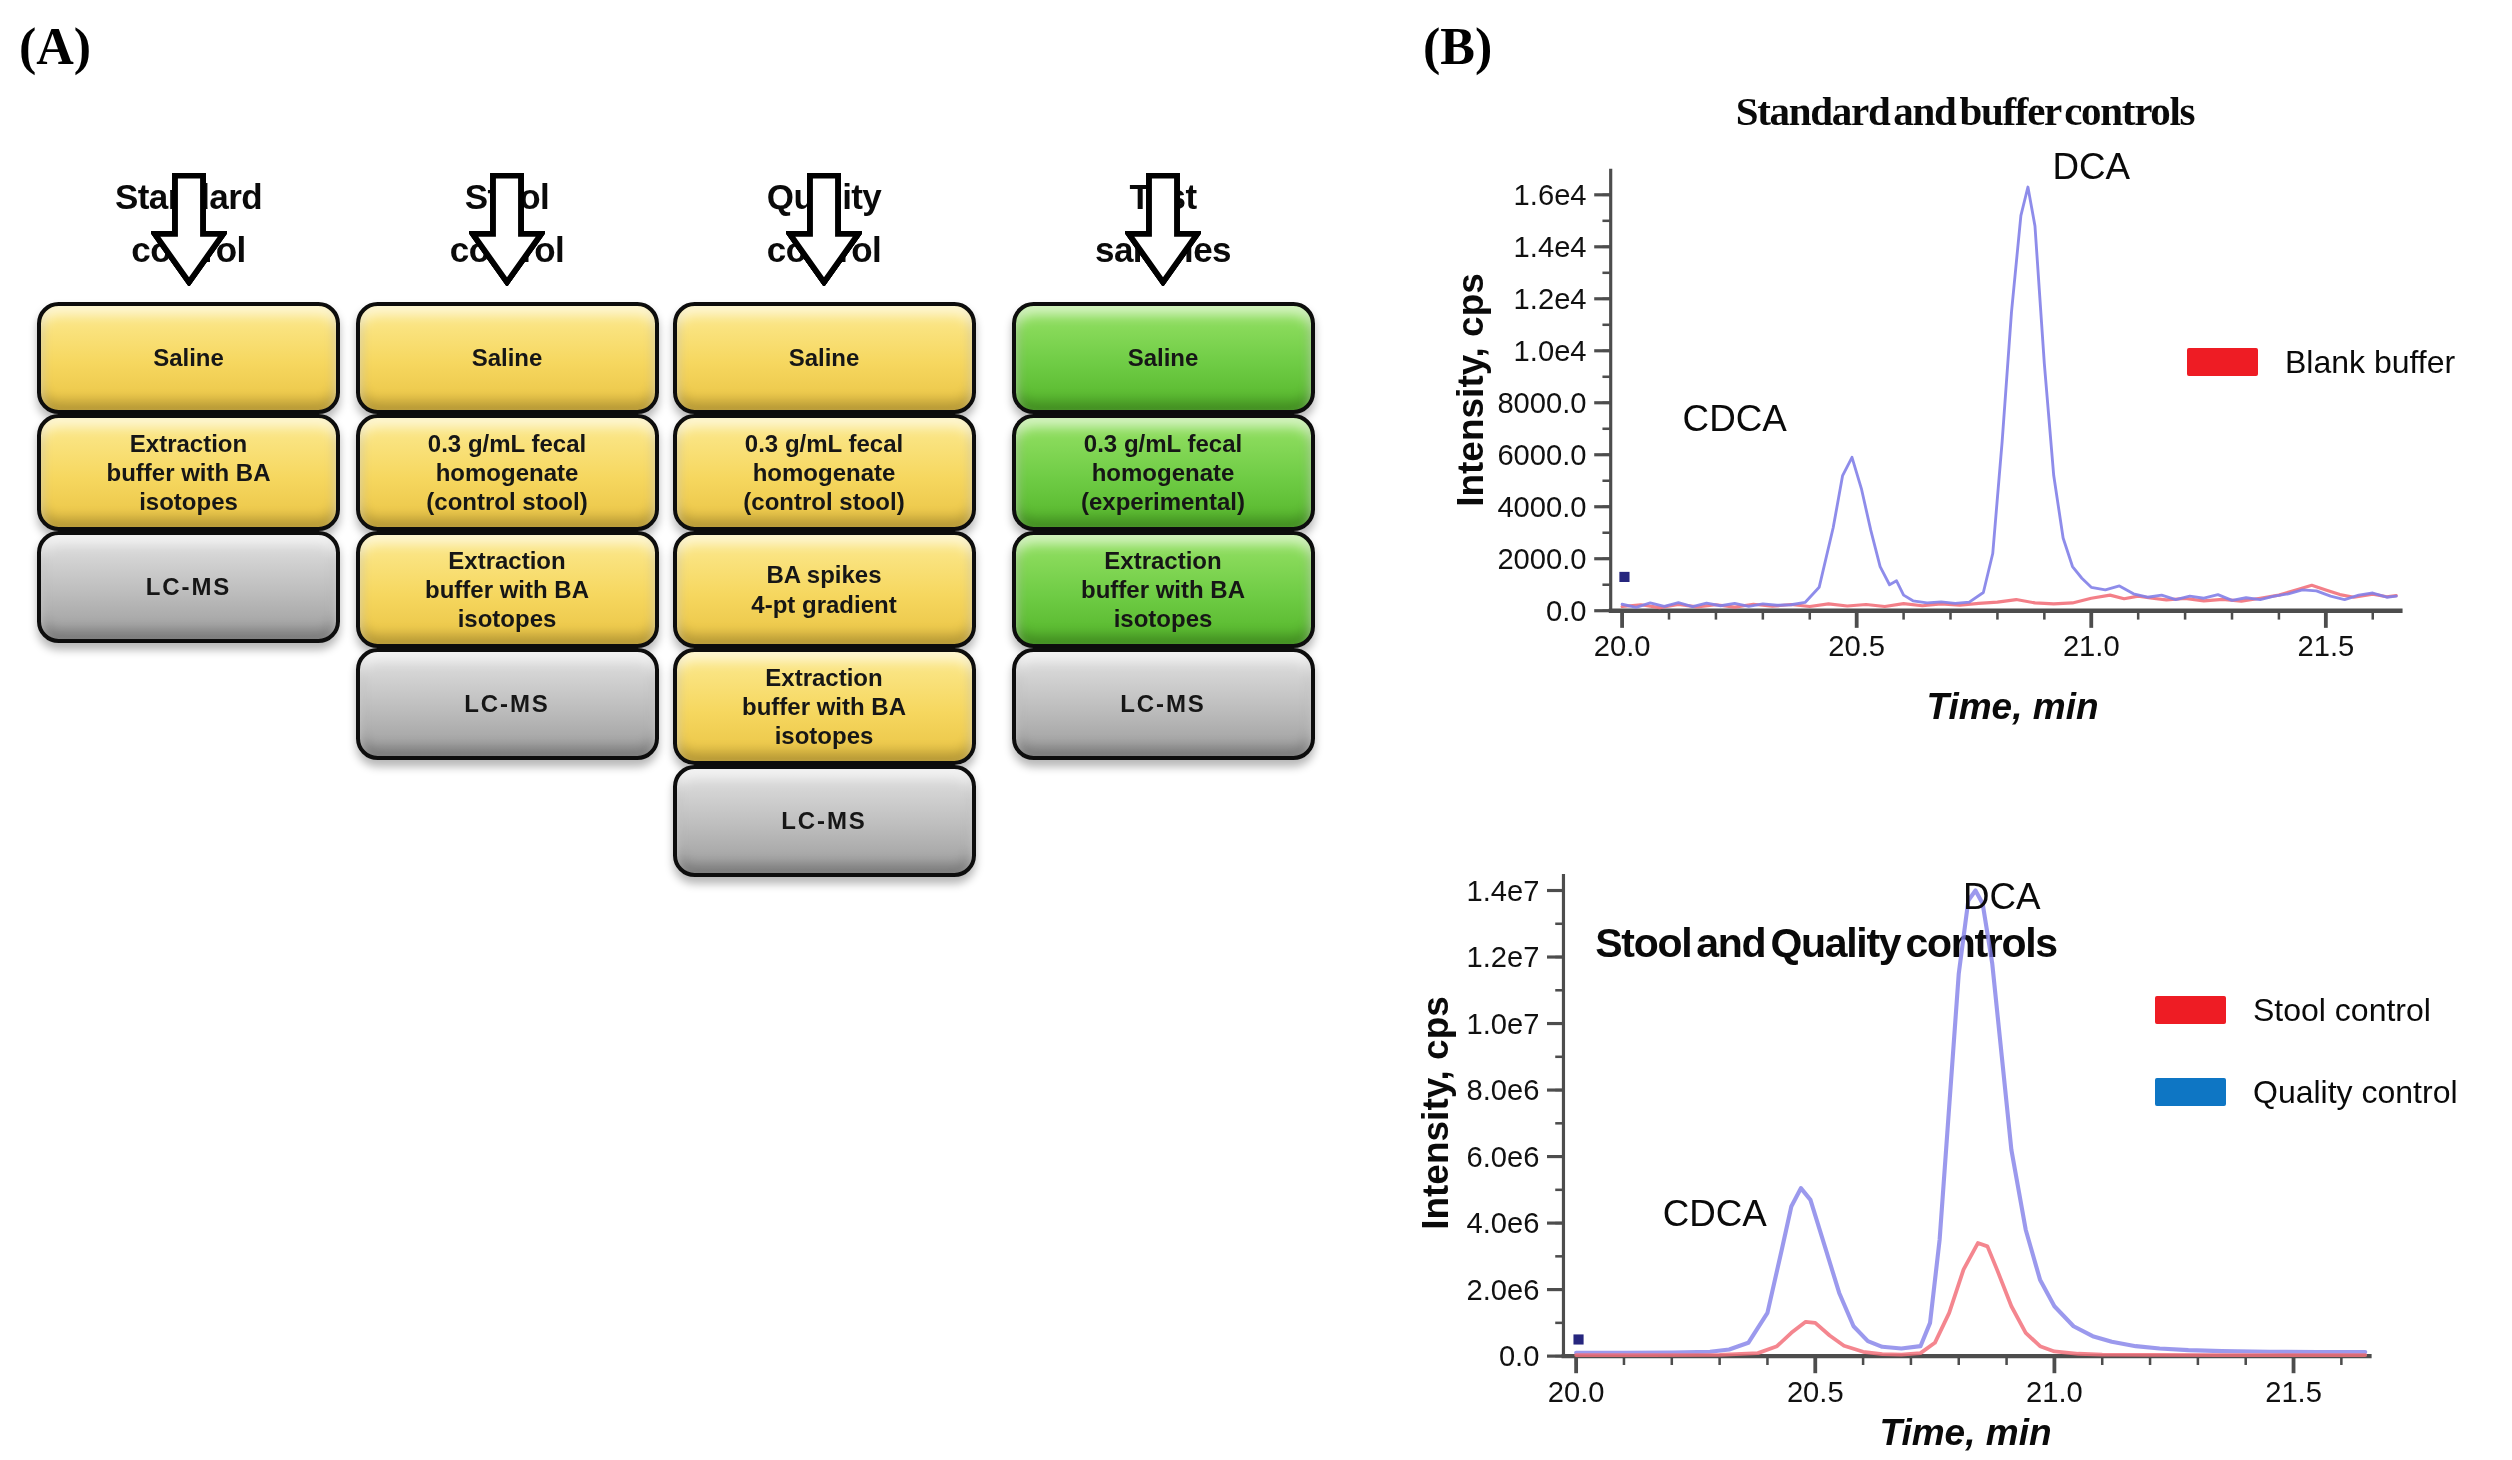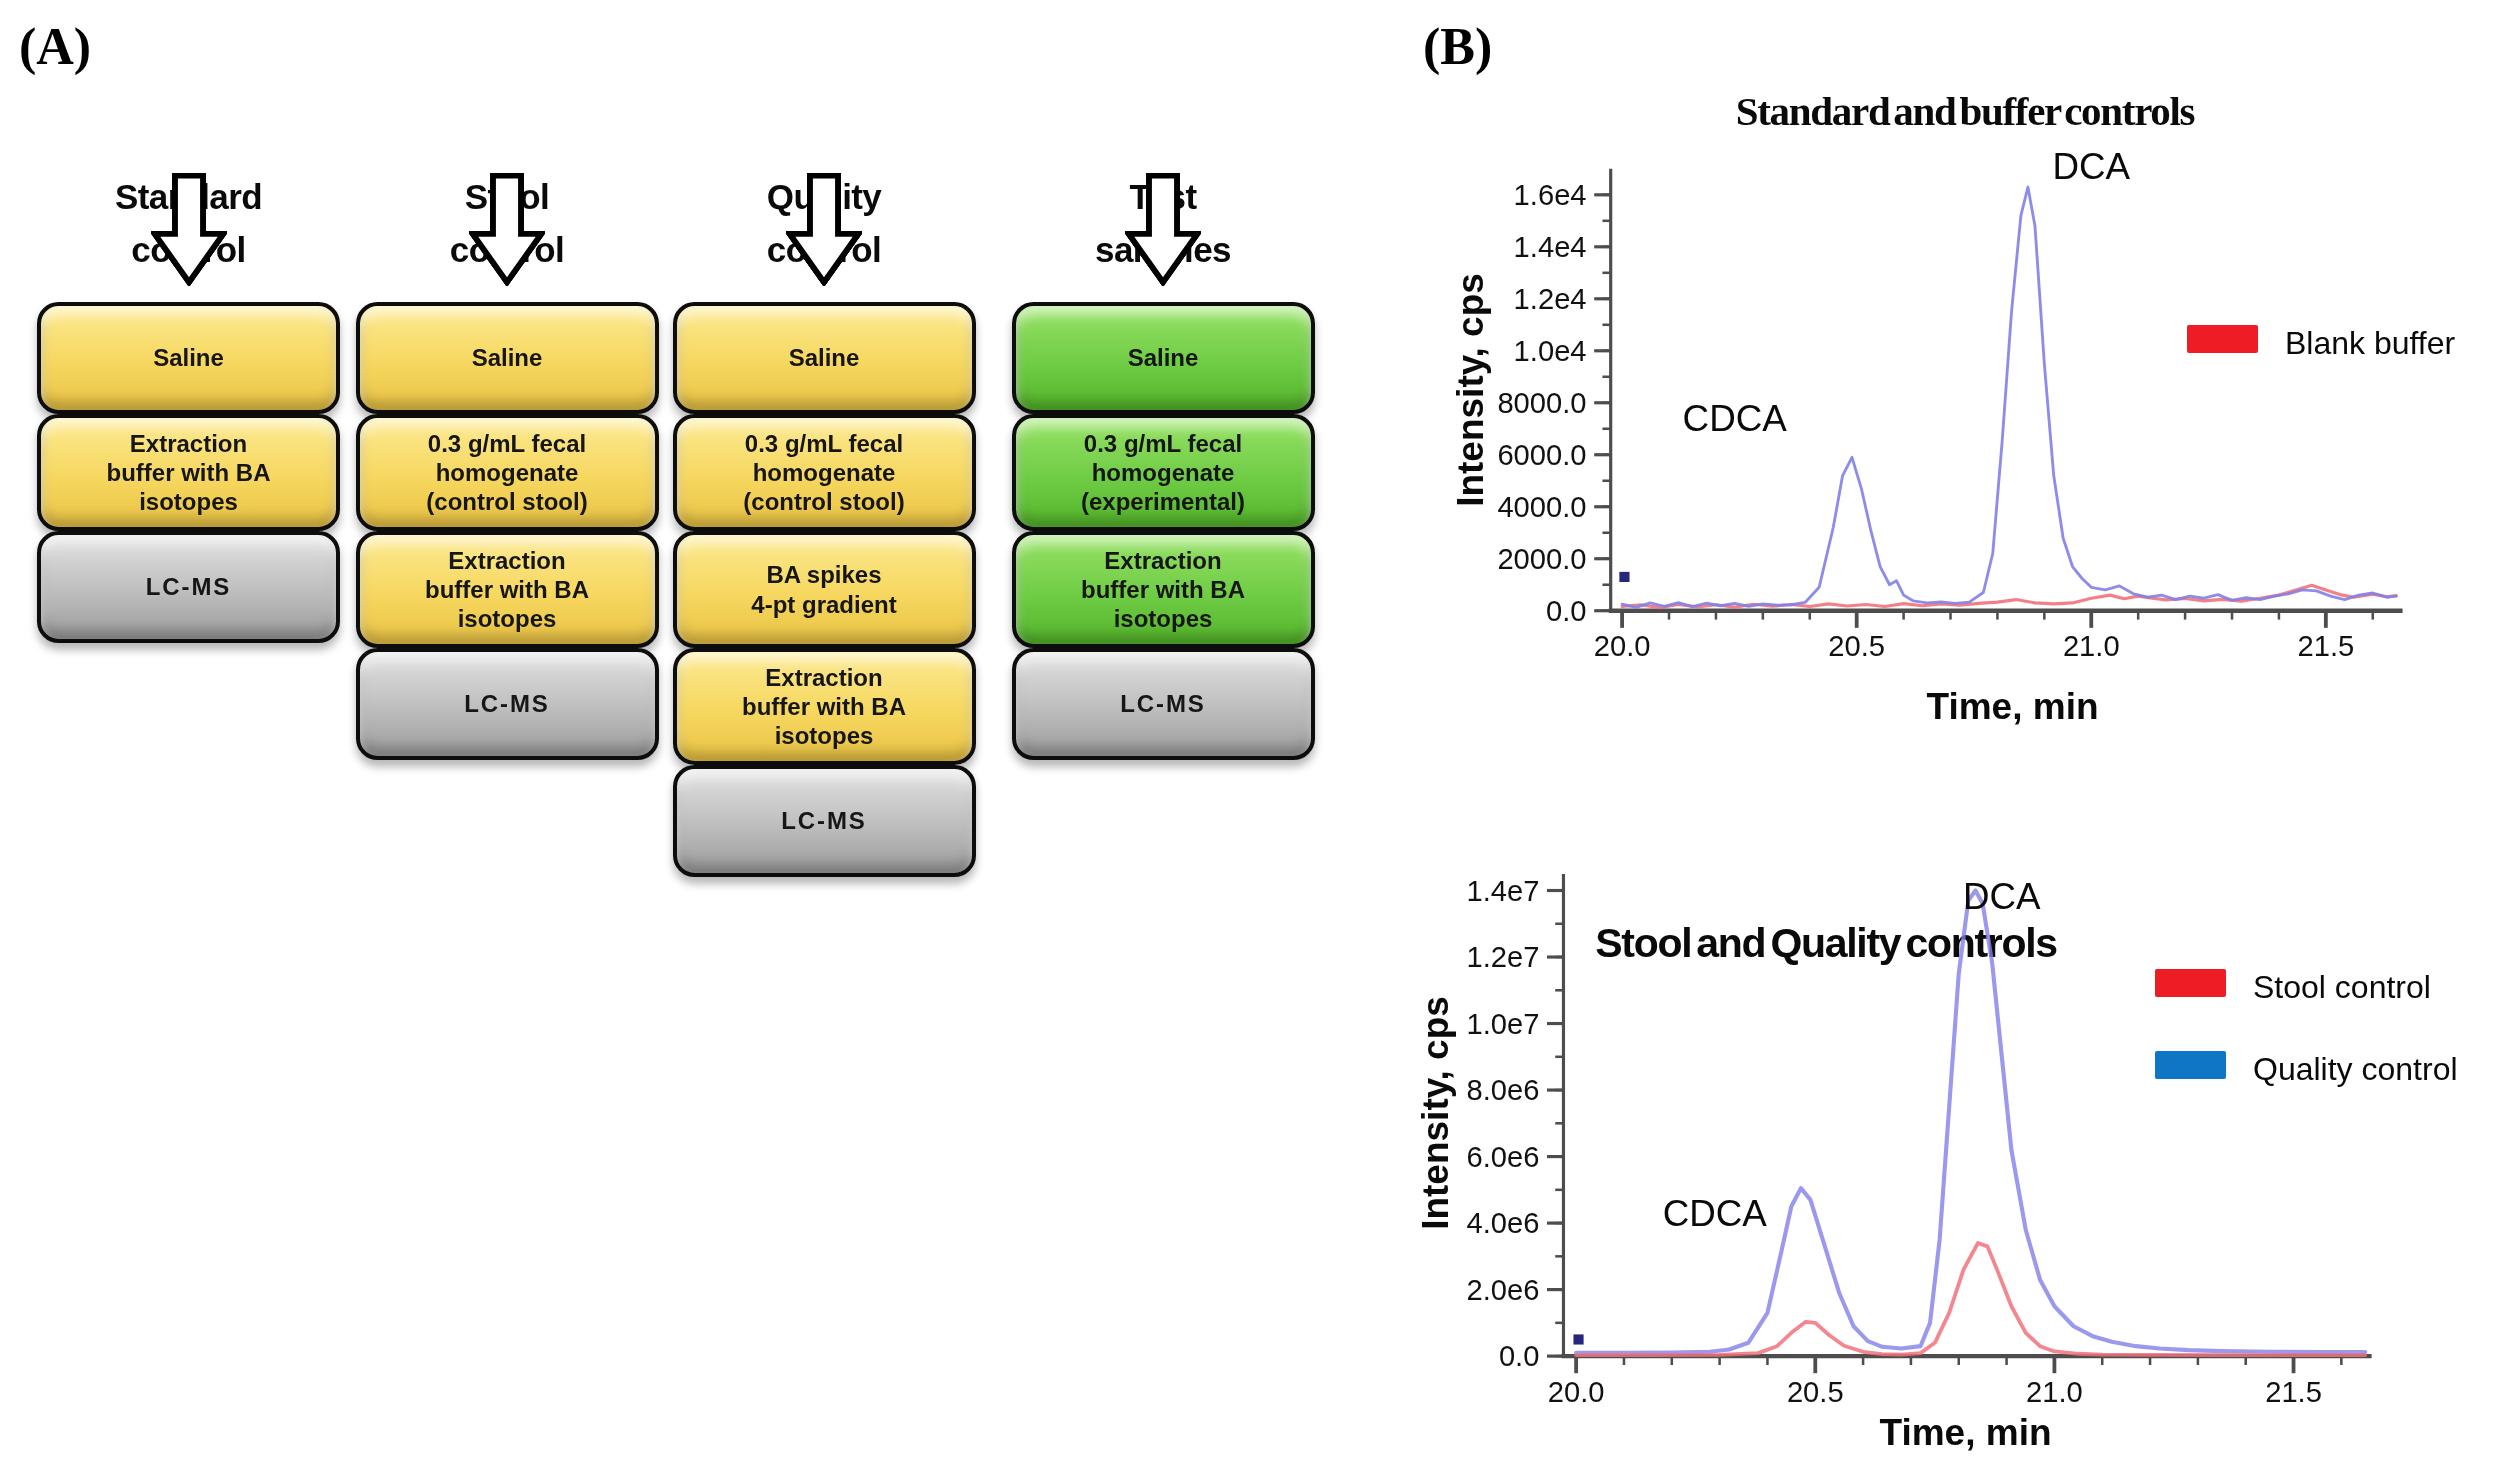--- a/index.html
+++ b/index.html
@@ -14,24 +14,24 @@
     display:flex;align-items:center;justify-content:center;text-align:center;
     font-size:24px;font-weight:bold;color:#161616;line-height:1.22;white-space:pre-line;
     box-shadow:0 6.3px 9px rgba(0,0,0,.28), inset 0 9px 11.4px rgba(255,255,255,.6), inset 0 -9px 11.4px rgba(0,0,0,.22);}
   .h1{height:112px;} .h2{height:117px;}
   .box-yellow{background:linear-gradient(180deg,#fcea92 0%,#f6d75f 55%,#e9c344 100%);}
   .box-green{background:linear-gradient(180deg,#97e266 0%,#6fcc45 55%,#54b52a 100%);}
   .box-gray{background:linear-gradient(180deg,#e2e2e2 0%,#bdbdbd 55%,#9c9c9c 100%);letter-spacing:1.9px;}
   .arrow{display:block;margin:1.9px 0;}
   
   .chart-title{position:absolute;text-align:center;font-size:41px;font-weight:bold;letter-spacing:-1.3px;word-spacing:-5px;color:#0a0a0a;}
-  .xlabel{position:absolute;text-align:center;font-size:37px;font-weight:bold;color:#0a0a0a;}
+  .xlabel{position:absolute;text-align:center;font-size:37px;font-weight:bold;color:#0a0a0a;font-style:italic;}
   .ylabel{position:absolute;width:444px;text-align:center;font-size:37px;font-weight:bold;color:#0a0a0a;transform:rotate(-90deg);}
   .legend{position:absolute;display:flex;flex-direction:column;}
-  .legend-entry{display:flex;align-items:flex-start;height:74px;}
+  .legend-entry{display:flex;align-items:center;height:74px;}
   .legend-swatch{width:71px;height:28px;margin-right:27px;border-radius:1.9px;}
   .legend-text{font-size:32px;color:#0a0a0a;}
   svg{position:absolute;}
 </style>
 </head>
 <body>
 
 <div id="root">
 
   <div class="panel-label" style="left:19px;top:16.5px;">(A)</div>

